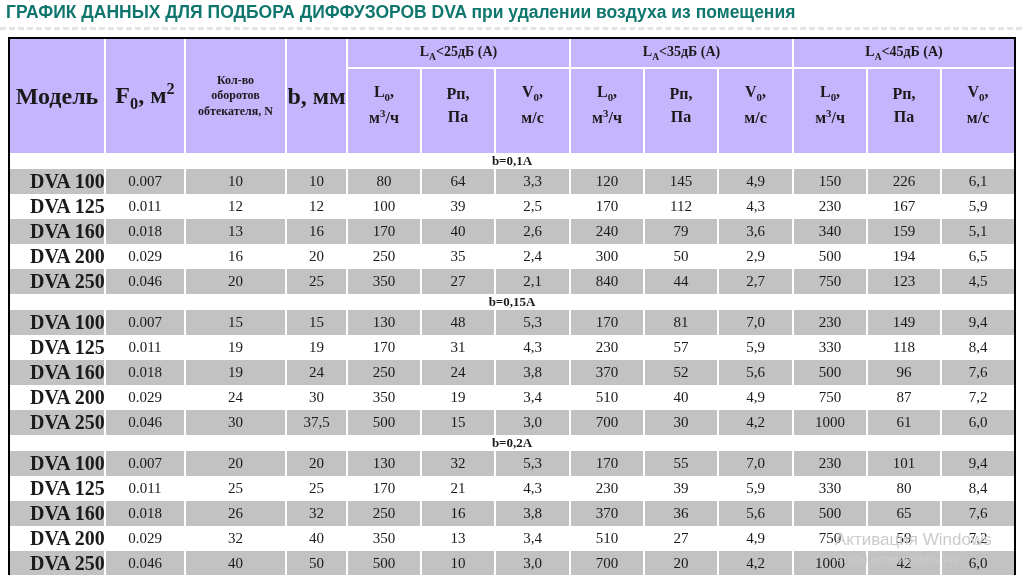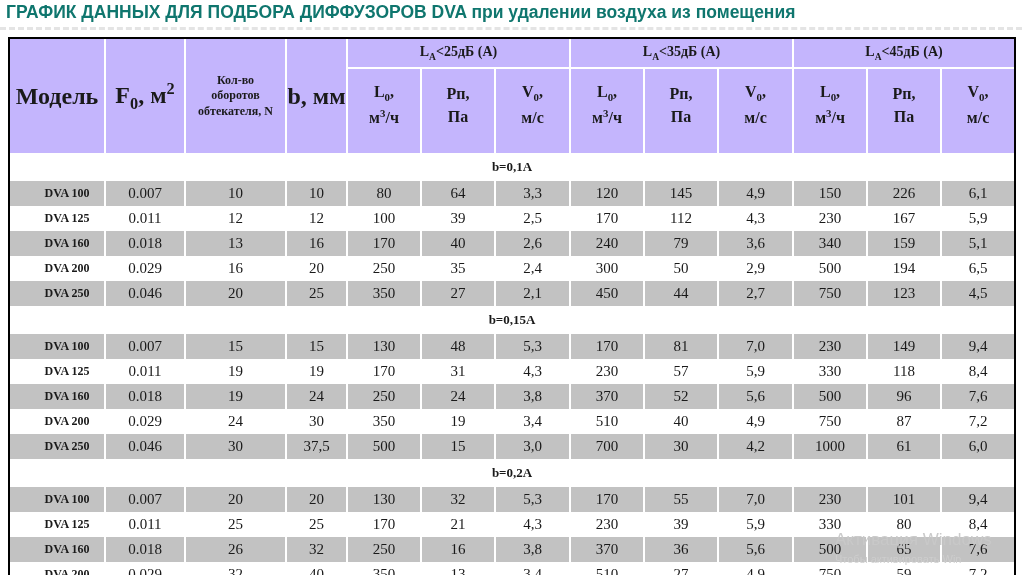--- a/index.html
+++ b/index.html
@@ -42,25 +42,25 @@
   .group-th { font-size: 14px; height: 28px; border-bottom: 2px dashed #ffffff; }
   .sub-th { font-size: 16px; height: 72px; line-height: 1.45; padding-bottom: 12px; }
   .th-big { font-size: 24px; }
   .th-small { font-size: 12px; line-height: 1.3; }
   sub { font-size: 68%; }
   sup { font-size: 68%; }
   tbody td { font-size: 15px; height: 25px; }
   tr.gray td { background: #c2c2c2; }
   tr.white td { background: #ffffff; }
   td.model-cell {
-    font-weight: bold; font-size: 12px;
+    font-weight: bold; font-size: 20px;
     text-align: center; padding-left: 20px;
   }
   td.section-label {
-    background: #ffffff; font-weight: bold; font-size: 13px; height: 28px;
+    background: #ffffff; font-weight: bold; font-size: 13px; height: 16px;
   }
   .watermark {
     position: absolute; left: 835px; top: 530px; width: 400px;
     font-family: "Liberation Sans", sans-serif;
     z-index: 5; pointer-events: none;
   }
   .wm-line1 { font-size: 17px; color: rgba(200,200,200,0.95); }
   .wm-line2 { font-size: 11px; color: rgba(205,205,205,0.95); margin-top: 3px; }
 </style>
 </head>
@@ -172,21 +172,21 @@
         <td>6,5</td>
       </tr>
       <tr class="gray">
         <td class="model-cell nl">DVA 250</td>
         <td>0.046</td>
         <td>20</td>
         <td>25</td>
         <td>350</td>
         <td>27</td>
         <td>2,1</td>
-        <td>450</td>
+        <td>840</td>
         <td>44</td>
         <td>2,7</td>
         <td>750</td>
         <td>123</td>
         <td>4,5</td>
       </tr>
       <tr>
         <td colspan="13" class="section-label nl">b=0,15A</td>
       </tr>
       <tr class="gray">

